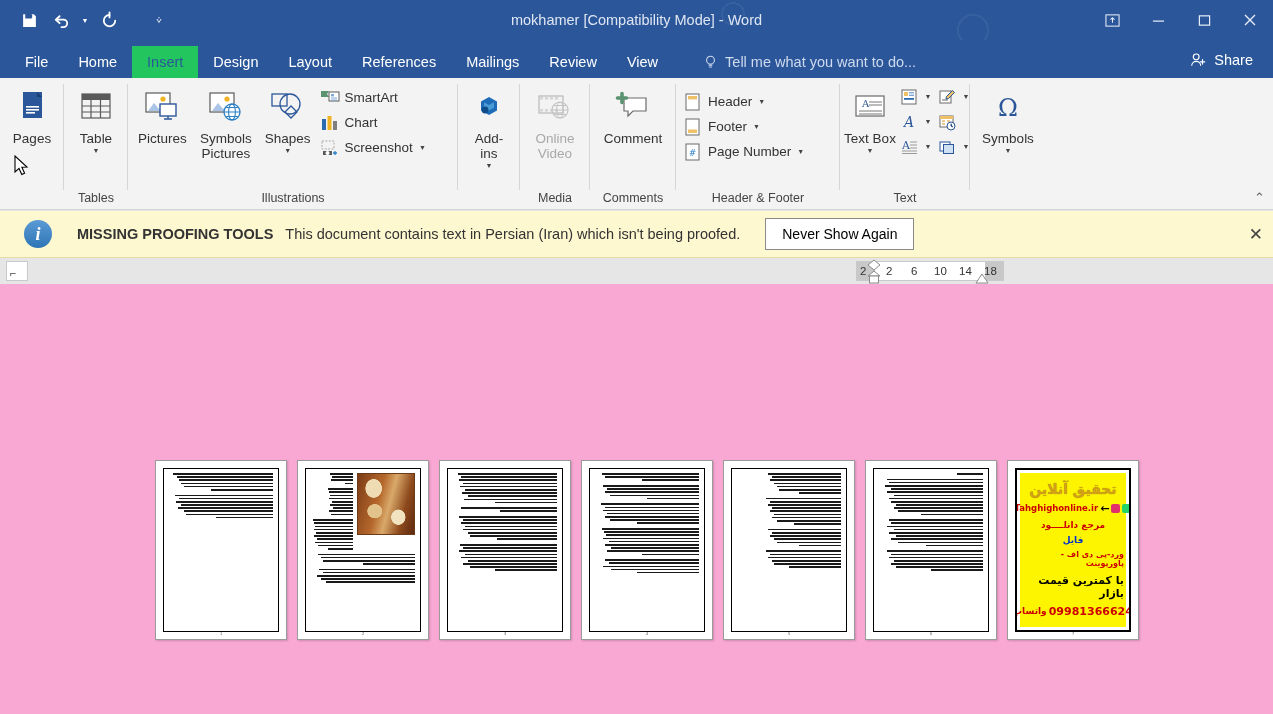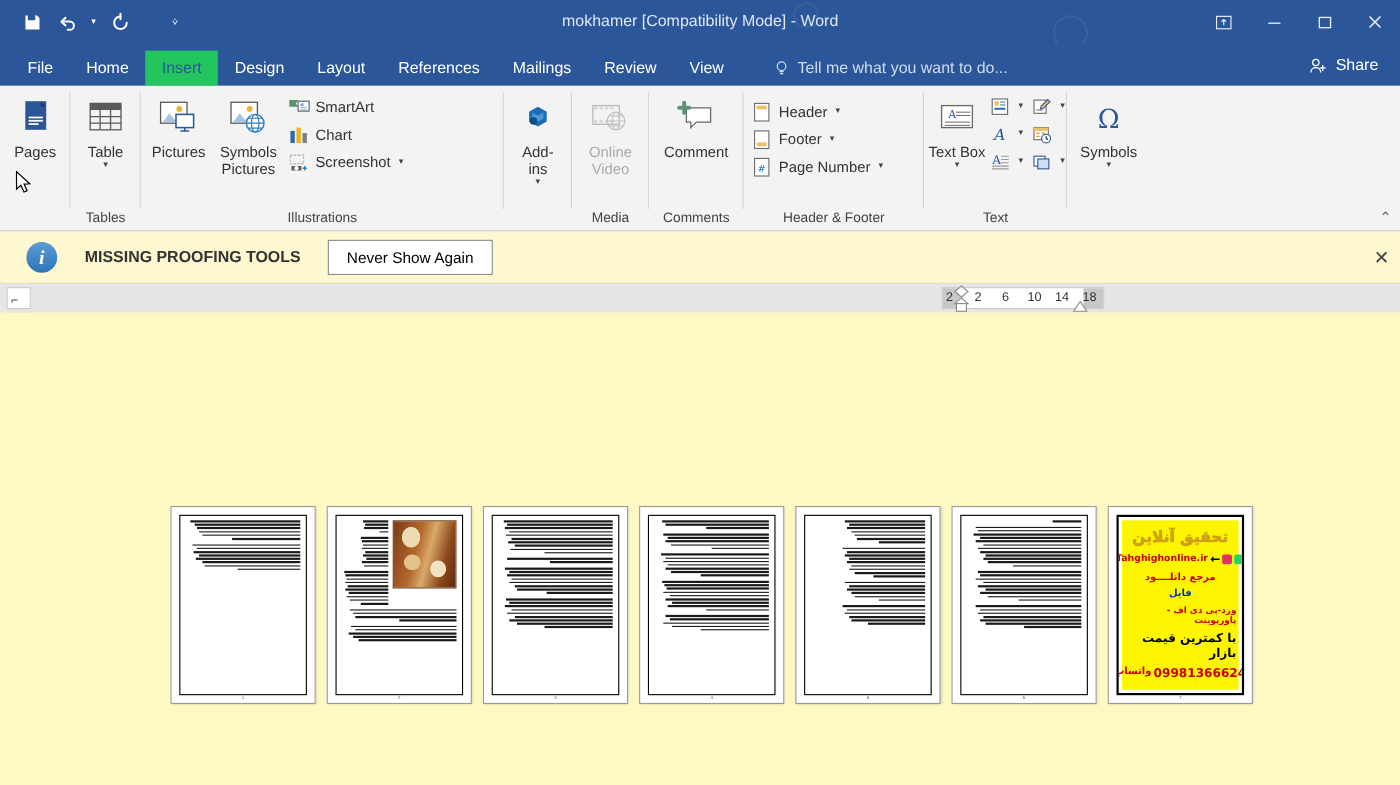--- a/index.html
+++ b/index.html
@@ -150,21 +150,21 @@
   .vr-pad { position: absolute; left: 0; width: 20px; background: #c8c8c8; }
   .vr-num {
     position: absolute; left: 0; width: 20px; text-align: center;
     font-size: 11.5px; color: #333;
     transform: rotate(-90deg); transform-origin: center;
   }
 
   
   .canvas {
     position: absolute; top: 284px; left: 0; width: 1273px; height: 430px;
-    background: #fef9c3; overflow: hidden;
+    background: #f9a8d4; overflow: hidden;
   }
   .pages-strip {
     position: absolute; top: 176px; left: 155px; display: flex; gap: 10px;
   }
   .page {
     width: 132px; height: 180px; background: #fff;
     border: 1px solid #9a9a9a; box-shadow: 1px 1px 2px rgba(0,0,0,.18);
     position: relative; overflow: hidden; cursor: text;
   }
   .page-inner { position: absolute; inset: 7px; border: 1.5px solid #000; padding: 4px 5px; overflow: hidden; }
@@ -345,20 +345,31 @@
             <svg width="38" height="36" viewBox="0 0 38 36">
                 <rect x="3" y="3" width="24" height="19" fill="#fff" stroke="#5a5a5a" stroke-width="1.2"></rect>
                 <circle cx="20" cy="9" r="2.6" fill="#f0b323"></circle>
                 <path d="M5 21l6-8 5 6 3-3 6 5H5z" fill="#a9c4e4"></path>
                 <circle cx="25" cy="22" r="8" fill="#fff" stroke="#2b7fc4" stroke-width="1.3"></circle>
                 <ellipse cx="25" cy="22" rx="3.4" ry="8" fill="none" stroke="#2b7fc4" stroke-width="1.1"></ellipse>
                 <path d="M17 22h16M18.5 17.5h13M18.5 26.5h13" stroke="#2b7fc4" stroke-width="1.1"></path>
               </svg>
           </span>
           <span class="lbl">Symbols Pictures</span>
+        </div>
+        <div class="bigbtn">
+          <span class="ic">
+            <svg width="40" height="36" viewBox="0 0 40 36">
+                <path d="M22 4a10 10 0 0 1 0 20 10 10 0 0 1 0-20z" fill="none" stroke="#2b579a" stroke-width="1.3"></path>
+                <rect x="4" y="4" width="15" height="12" fill="none" stroke="#2b579a" stroke-width="1.3"></rect>
+                <path d="M17 22l6-6 6 6-6 6z" fill="none" stroke="#2b579a" stroke-width="1.3"></path>
+              </svg>
+          </span>
+          <span class="lbl">Shapes</span>
+          <span class="dd">▼</span>
         </div>
         <div class="smallcol">
           <div class="smallbtn">
             <span class="ic">
               <svg width="20" height="18" viewBox="0 0 20 18">
                   <path d="M1 2h8l-2 3 2 3H1z" fill="#5b9270"></path>
                   <rect x="9" y="3" width="10" height="9" fill="#fff" stroke="#5a5a5a" stroke-width="1"></rect>
                   <rect x="11" y="5" width="3" height="2.4" fill="#7fa8d4"></rect>
                   <path d="M11 9h6M11 11h6" stroke="#7fa8d4" stroke-width="1"></path>
                 </svg>
@@ -583,20 +594,21 @@
       </div>
       <div class="rgroup-label"></div>
     </div>
 
     <div class="collapse-ribbon">⌃</div>
   </div>
 
   <div class="notice">
     <div class="notice-icon">i</div>
     <div class="notice-title">MISSING PROOFING TOOLS</div>
+    <div class="notice-text">This document contains text in Persian (Iran) which isn't being proofed.</div>
     <button class="notice-btn">Never Show Again</button>
     <div class="notice-close">✕</div>
   </div>
 
   <div class="hruler">
     <div class="hr-corner">⌐</div>
     <div class="hr-track">
       <div class="pad" style="left:0;width:18px"></div>
       <div class="pad" style="right:0;width:18px"></div>
     </div>

